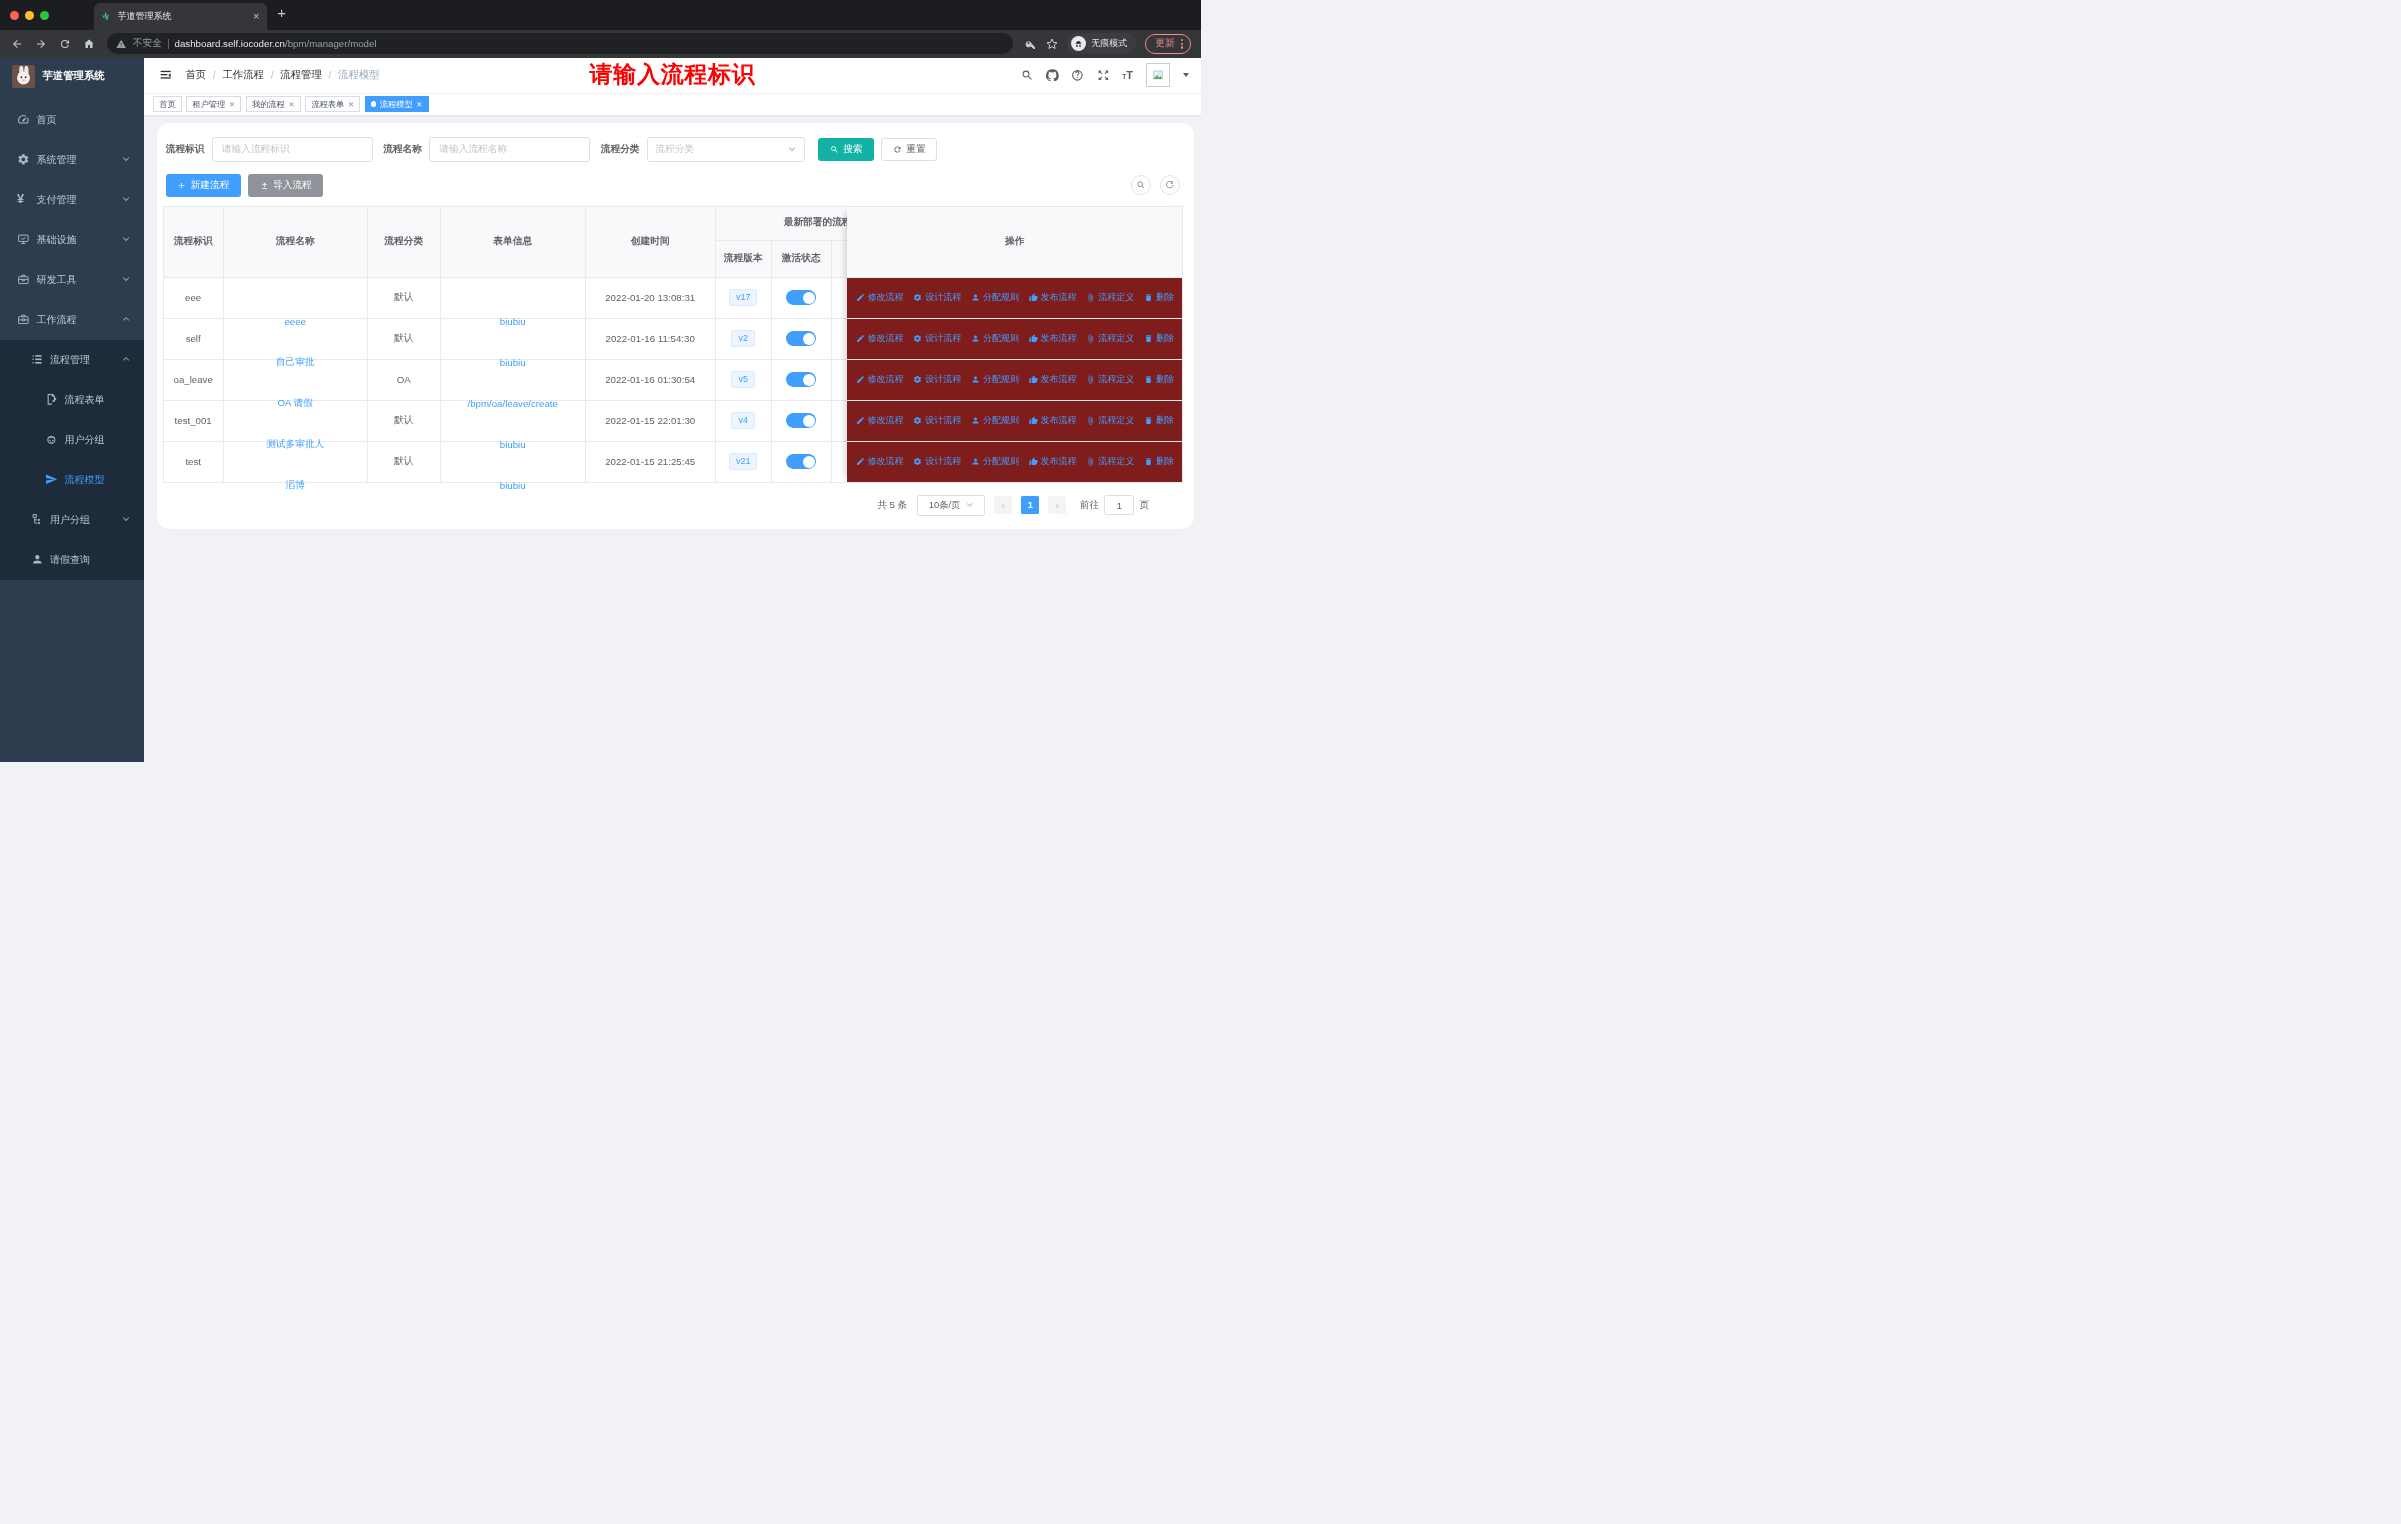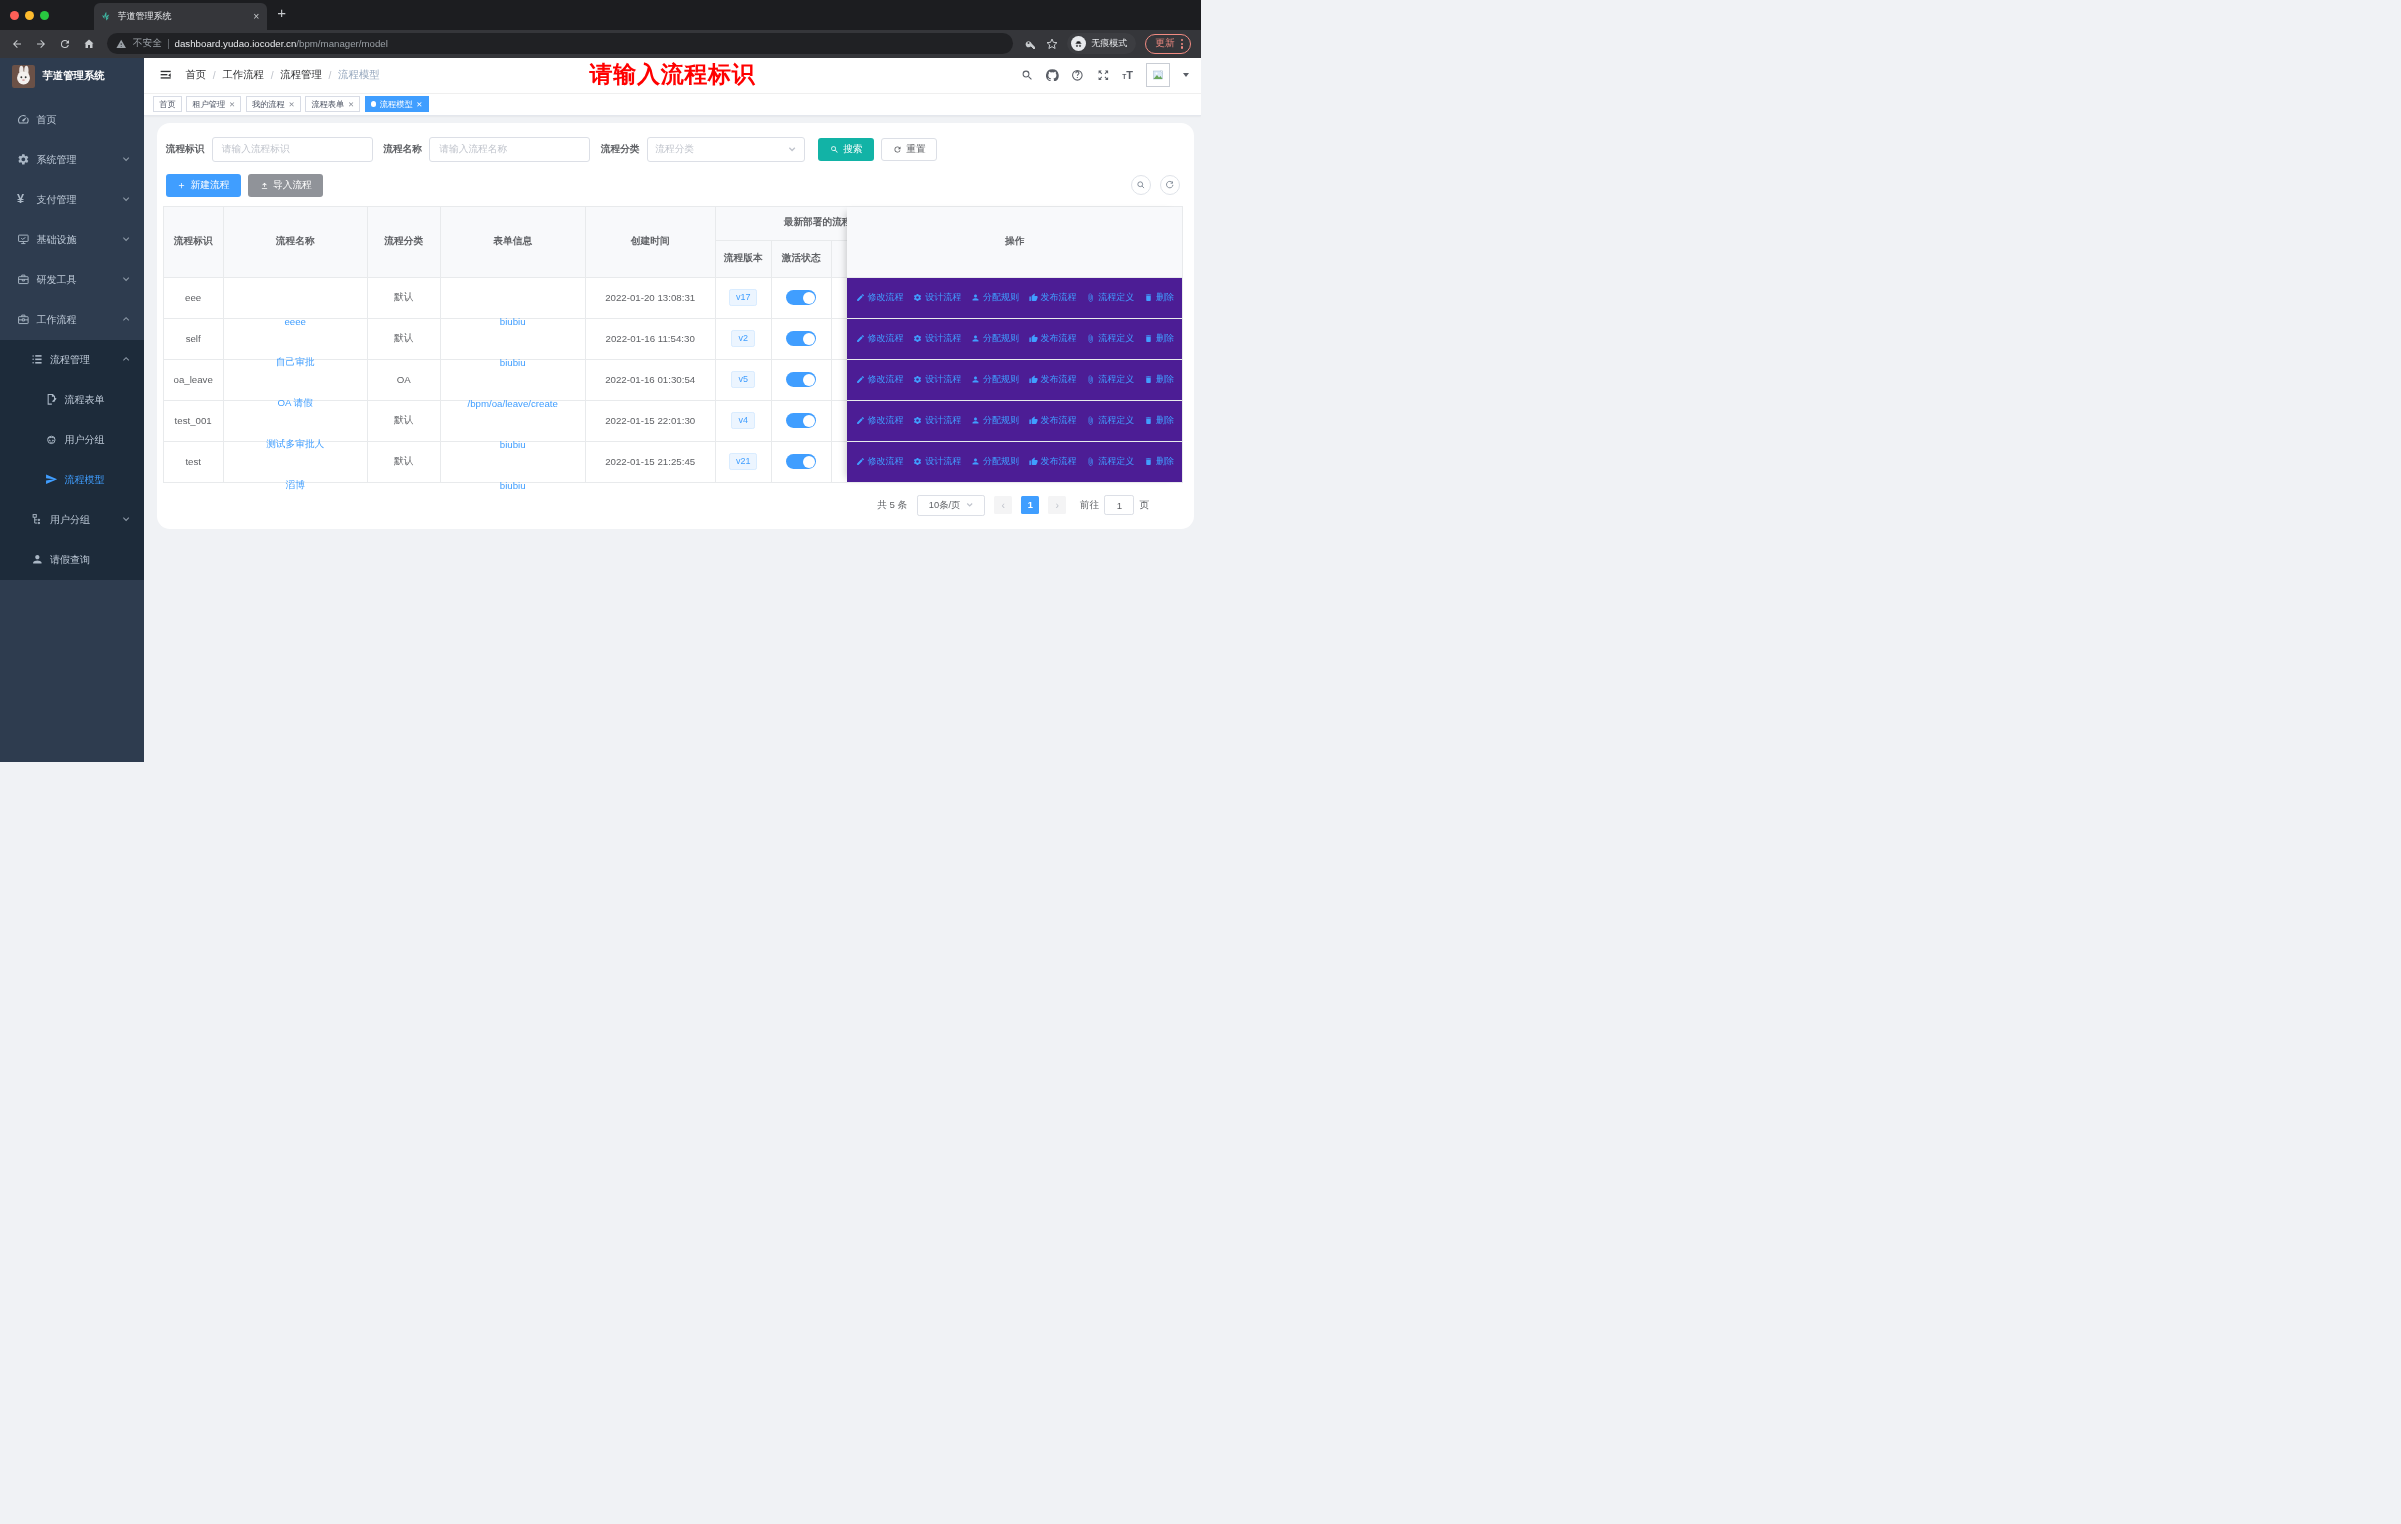--- a/index.html
+++ b/index.html
@@ -117,21 +117,21 @@
   .c-ver{width:56px;flex:none;}
   .c-act{width:60px;flex:none;text-align:center;}
   .c-sliver{width:22px;flex:none;border-right:none;}
   .tbody .trow{display:flex;height:41px;border-bottom:0.7px solid #e8eaec;background:#fff;}
   .td{display:flex;align-items:center;justify-content:center;border-right:0.7px solid #e8eaec;height:100%;text-align:center;}
   .link{color:#409eff;text-decoration:none;cursor:pointer;margin-top:48px;}
   .verstag{background:#ecf5ff;border:0.7px solid #d9ecff;color:#409eff;border-radius:2.2px;font-size:9px;padding:1.5px 6px;line-height:1.3;}
   .switch{width:30px;height:15px;border-radius:7.4px;background:#409eff;position:relative;cursor:pointer;}
   .switch::after{content:"";position:absolute;right:1.5px;top:1.5px;width:12px;height:12px;border-radius:50%;background:#fff;}
 
-  .fixedcol{position:absolute;top:0;right:0;bottom:0;width:335px;background:#4c1d95;box-shadow:-6px 0 7.4px -4.5px rgba(0,0,0,.22);}
+  .fixedcol{position:absolute;top:0;right:0;bottom:0;width:335px;background:#7f1d1d;box-shadow:-6px 0 7.4px -4.5px rgba(0,0,0,.22);}
   .fa-head{height:71px;background:#f8f9fb;border-bottom:0.7px solid #e8eaec;display:flex;align-items:center;justify-content:center;font-weight:bold;color:#606266;}
   .fa-row{height:41px;border-bottom:0.7px solid #e8eaec;display:flex;align-items:center;justify-content:center;gap:9.7px;white-space:nowrap;}
   .alink{display:inline-flex;align-items:center;gap:3px;color:#409eff;font-size:9px;cursor:pointer;}
   .alink svg{width:9px;height:9px;fill:currentColor;flex:none;}
 
   
   .pager{display:flex;align-items:center;justify-content:flex-end;gap:9px;padding:12px 34px 1.5px 0;color:#606266;}
   .pager .total{margin-right:1px;}
   .psize{width:68px;height:21px;border:0.7px solid #dcdfe6;border-radius:2.2px;display:flex;align-items:center;justify-content:center;gap:6px;color:#606266;font-size:9.3px;}
   .psize svg{width:7.4px;height:7.4px;stroke:#c0c4cc;stroke-width:2;fill:none;}
@@ -183,21 +183,21 @@
         </svg>
       </span>
     <div class="urlbar">
       <span class="warn">
           <svg viewBox="0 0 24 24">
             <path d="M1 21h22L12 2 1 21zm12-3h-2v-2h2v2zm0-4h-2v-4h2v4z"></path>
           </svg>
         </span>
       <span style="font-size:9.7px;">不安全</span>
       <span class="sep"></span>
-      <span class="url"><span>dashboard.yudao.iocoder.cn</span><span class="path">/bpm/manager/model</span></span>
+      <span class="url"><span>dashboard.self.iocoder.cn</span><span class="path">/bpm/manager/model</span></span>
     </div>
     <div class="chromeicons">
       <span class="cicon">
           <svg viewBox="0 0 24 24">
             <path d="M12.65 10A6 6 0 1 0 12 16.32V18h2v2h2v2h4v-4l-6.35-6.35A6.1 6.1 0 0 0 12.65 10zM7 12a2 2 0 1 1 0-4 2 2 0 0 1 0 4z"></path>
           </svg>
         </span>
       <span class="cicon">
           <svg viewBox="0 0 24 24">
             <path d="M12 17.27 18.18 21l-1.64-7.03L22 9.24l-7.19-.61L12 2 9.19 8.63 2 9.24l5.46 4.73L5.82 21z" fill="none" stroke="#c7cacd" stroke-width="2"></path>

